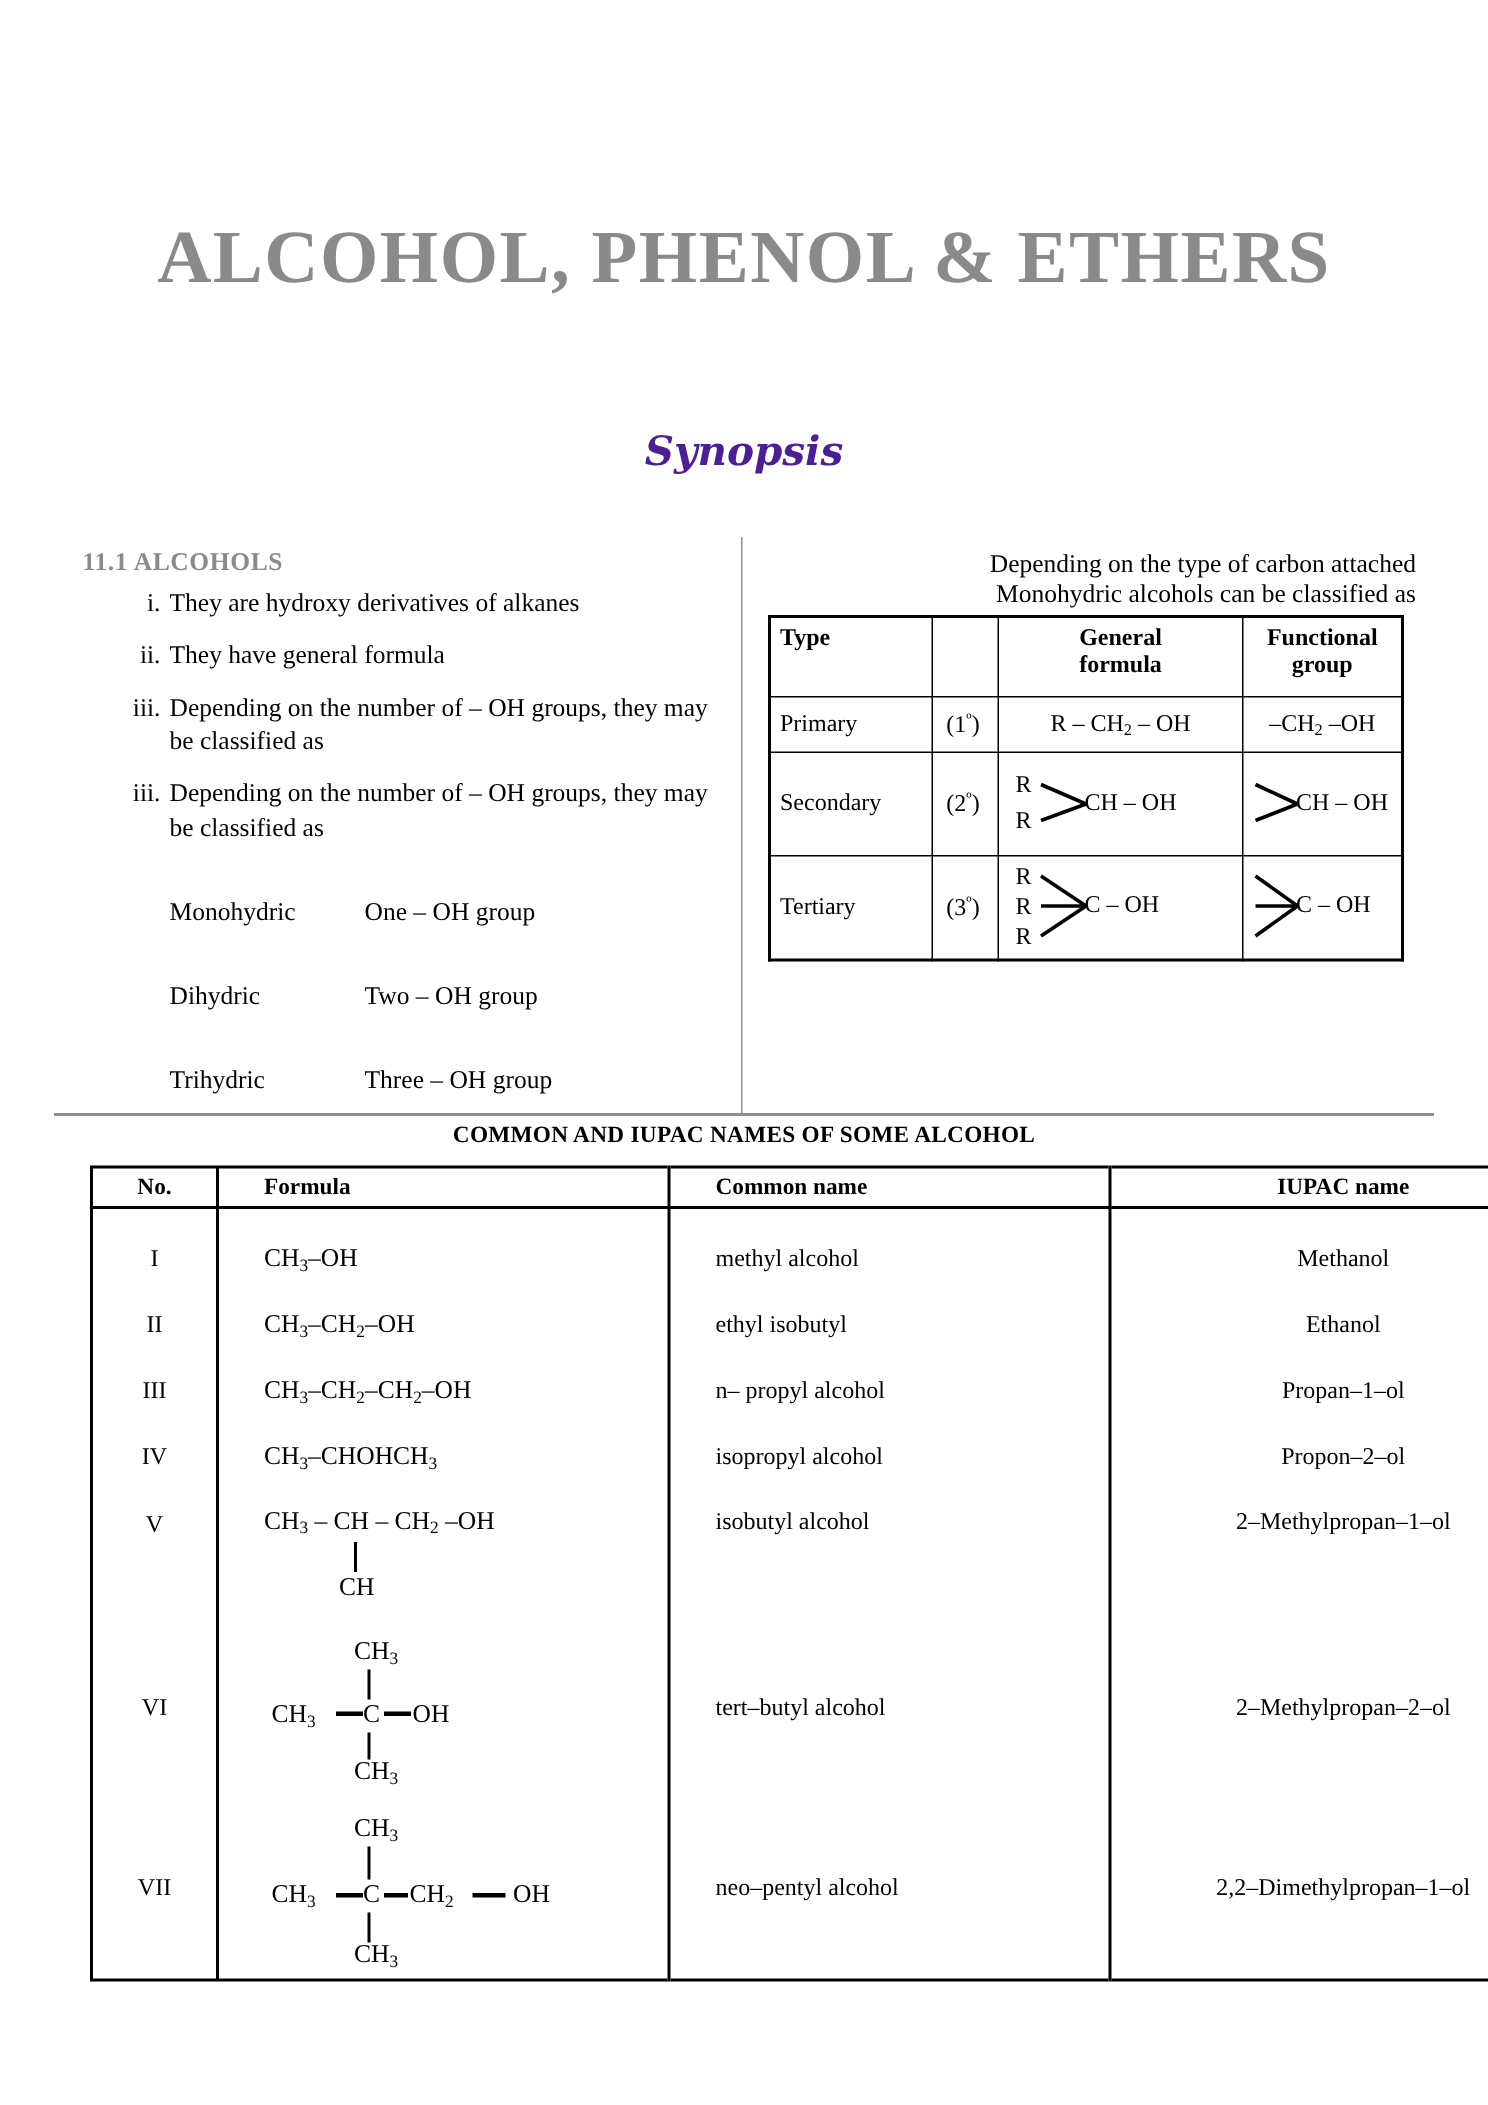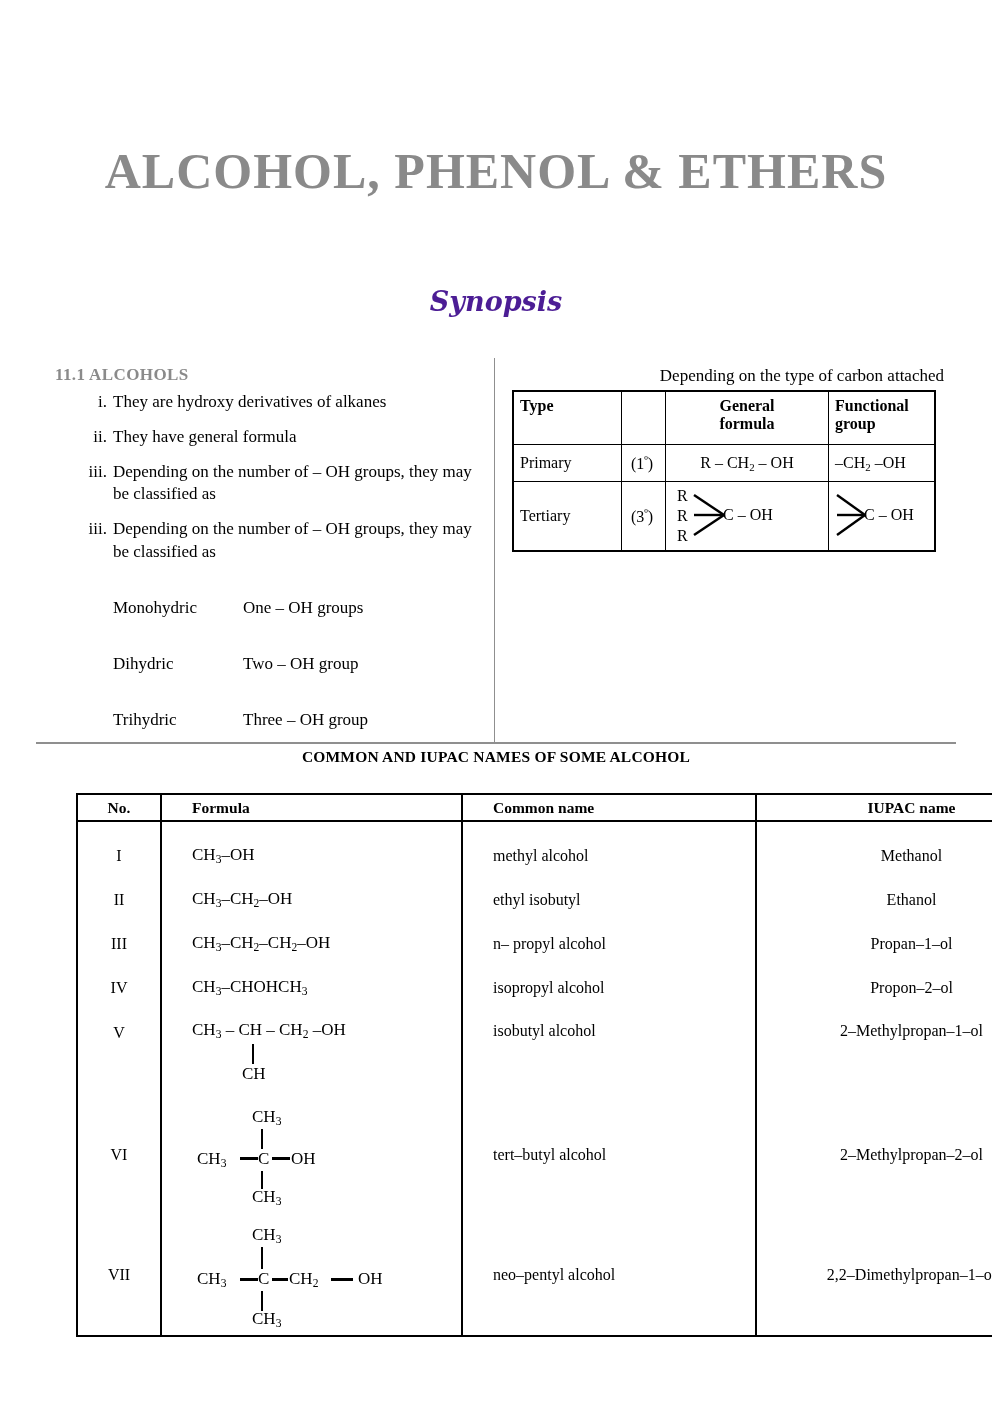--- a/index.html
+++ b/index.html
@@ -73,21 +73,21 @@
     border:1px solid #000;
     padding:3px 6px;
     font-size:16px;
     vertical-align:middle;
     text-align:left;
   }
   table.cls thead th{ font-weight:bold; height:44px; vertical-align:top; padding-top:5px;}
   table.cls .c-type{ width:95px; }
   table.cls .c-deg{ width:34px; text-align:center; padding-left:3px;}
   table.cls .c-gen{ width:150px; text-align:center; }
-  table.cls .c-fun{ width:auto; text-align:left; }
+  table.cls .c-fun{ width:auto; text-align:center; }
   table.cls tbody td{ height:30px; }
   table.cls tr.tall td{ height:62px; }
   .deg{ font-size:.72em; vertical-align:.42em; }
 
   
   .struct{ position:relative; display:inline-block; vertical-align:middle; }
   .struct svg{ display:block; }
   .struct .lbl{
     position:absolute; font-size:16px; font-family:"Liberation Serif", serif;
     line-height:1;
@@ -98,21 +98,21 @@
     position:absolute; left:36px; top:742px; width:920px; height:2px;
     background:#8f8f8f;
   }
 
   
   .tbl-caption{
     position:absolute; left:0; top:748px; width:992px;
     text-align:center; font-size:15.5px; font-weight:bold;
     font-family:"Liberation Serif", serif; letter-spacing:.2px;
   }
-  .bigtable-wrap{ position:absolute; left:76px; top:777px; width:852px;margin-top:16px; }
+  .bigtable-wrap{ position:absolute; left:60px; top:777px; width:852px; }
   table.names{
     border-collapse:collapse; width:852px; table-layout:fixed;
     border:2px solid #000;
   }
   table.names th, table.names td{
     border-left:2px solid #000; border-right:2px solid #000;
     padding:0 12px;
     font-size:16px;
     vertical-align:middle;
   }
@@ -173,38 +173,39 @@
       <li>
         <span class="rn">iii.</span>
         <span>Depending on the number of – OH groups, they may be classified as</span>
       </li>
       <li>
         <span class="rn">iii.</span>
         <span>Depending on the number of – OH groups, they may be classified as</span>
         <div class="sublist">
           <div class="srow">
             <span class="k">Monohydric</span>
-            <span class="v">One – OH groups</span>
+            <span class="v">One – OH group</span>
           </div>
           <div class="srow">
             <span class="k">Dihydric</span>
             <span class="v">Two – OH group</span>
           </div>
           <div class="srow">
             <span class="k">Trihydric</span>
             <span class="v">Three – OH group</span>
           </div>
         </div>
       </li>
     </ol>
   </div>
 
   <div class="right-col">
     <div class="rc-caption">
       <div>Depending on the type of carbon attached</div>
+      <div>Monohydric alcohols can be classified as</div>
     </div>
 
     <table class="cls">
       <thead>
         <tr>
           <th class="c-type">Type</th>
           <th class="c-deg"></th>
           <th class="c-gen">
             <div>General</div>
             <div>formula</div>
@@ -217,20 +218,44 @@
       </thead>
       <tbody>
 
         <tr>
           <td class="c-type">Primary</td>
           <td class="c-deg">(1<span class="deg">º</span>)</td>
           <td class="c-gen">R – CH<sub>2</sub> – OH</td>
           <td class="c-fun">–CH<sub>2</sub> –OH</td>
         </tr>
 
+        <tr class="tall">
+          <td class="c-type">Secondary</td>
+          <td class="c-deg">(2<span class="deg">º</span>)</td>
+          <td class="c-gen">
+            <div class="struct" style="width:140px;height:44px;">
+              <span class="lbl" style="left:0;top:2px;">R</span>
+              <span class="lbl" style="left:0;top:26px;">R</span>
+              <svg width="140" height="44">
+                <line x1="17" y1="9" x2="47" y2="22" stroke="#000" stroke-width="2.4"></line>
+                <line x1="17" y1="33" x2="47" y2="22" stroke="#000" stroke-width="2.4"></line>
+              </svg>
+              <span class="lbl" style="left:46px;top:14px;">CH – OH</span>
+            </div>
+          </td>
+          <td class="c-fun">
+            <div class="struct" style="width:120px;height:44px;">
+              <svg width="120" height="44">
+                <line x1="2" y1="9" x2="30" y2="22" stroke="#000" stroke-width="2.4"></line>
+                <line x1="2" y1="33" x2="30" y2="22" stroke="#000" stroke-width="2.4"></line>
+              </svg>
+              <span class="lbl" style="left:29px;top:14px;">CH – OH</span>
+            </div>
+          </td>
+        </tr>
 
         <tr class="tall">
           <td class="c-type">Tertiary</td>
           <td class="c-deg">(3<span class="deg">º</span>)</td>
           <td class="c-gen">
             <div class="struct" style="width:140px;height:56px;">
               <span class="lbl" style="left:0;top:0px;">R</span>
               <span class="lbl" style="left:0;top:20px;">R</span>
               <span class="lbl" style="left:0;top:40px;">R</span>
               <svg width="140" height="56">

